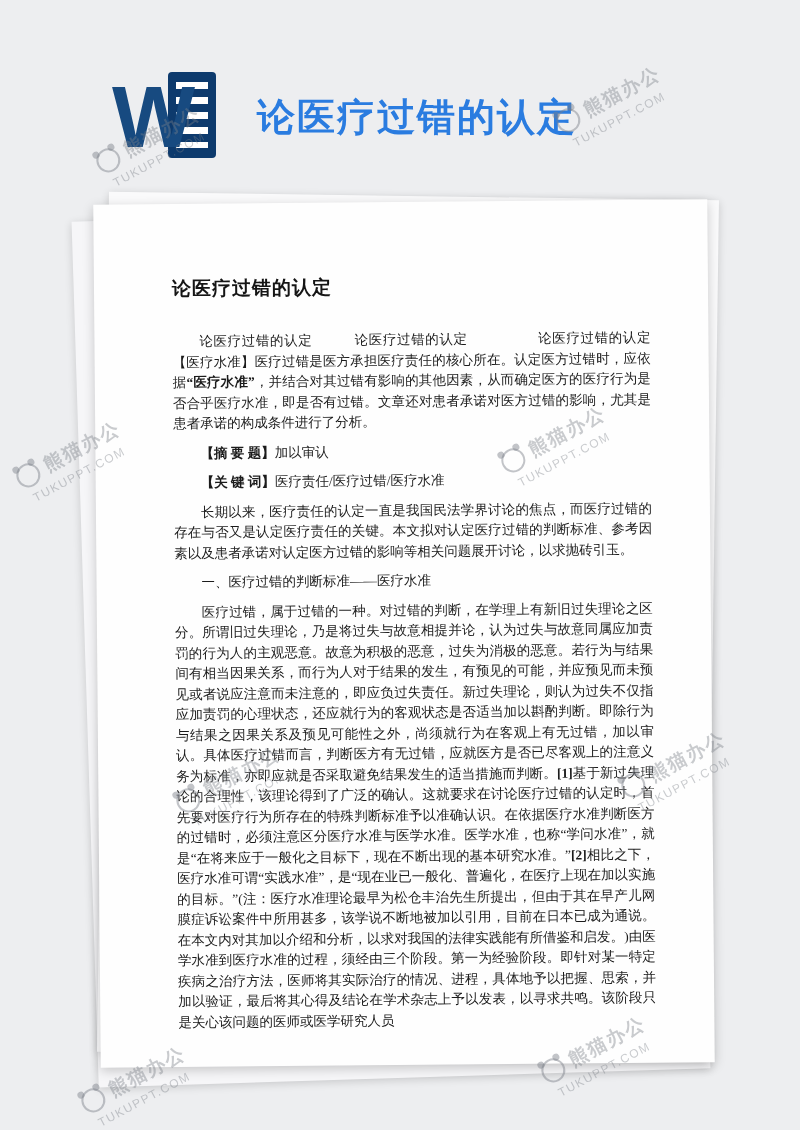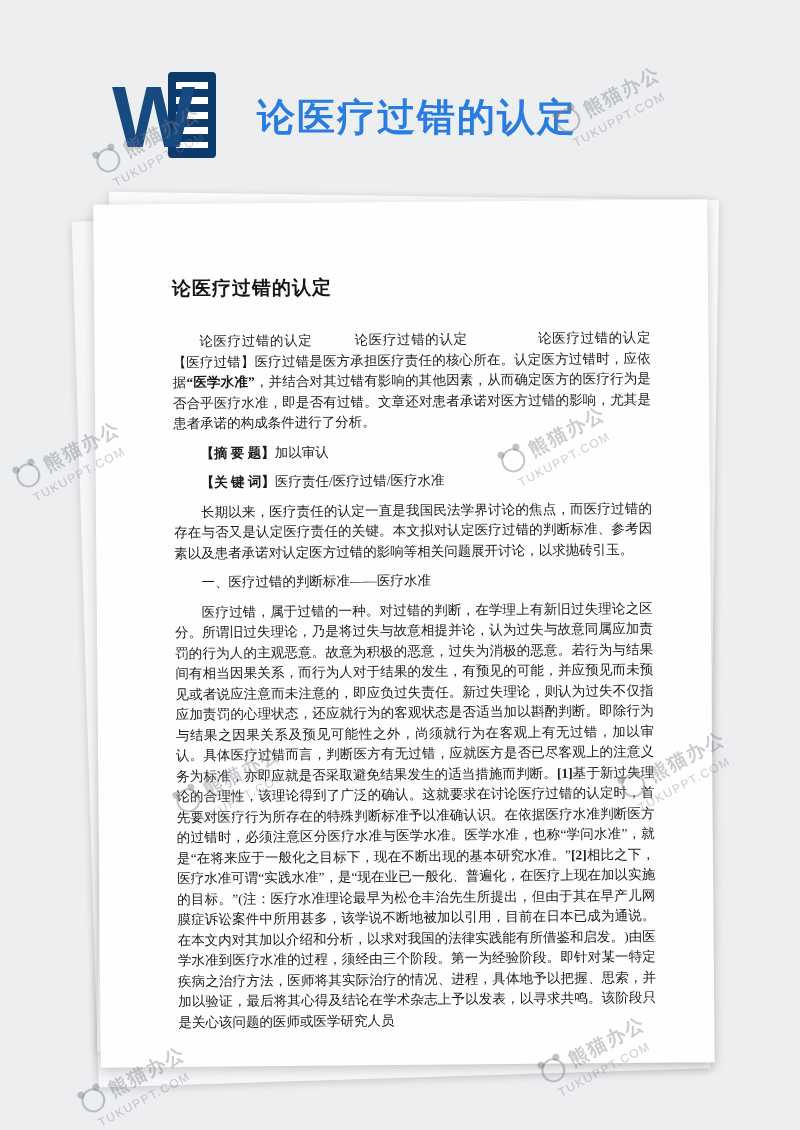--- a/index.html
+++ b/index.html
@@ -90,21 +90,21 @@
     <div class="wi-w">W</div>
   </div>
   <div class="header-title">论医疗过错的认定</div>
 
   <div class="page page-back2"></div>
   <div class="page page-back1"></div>
   <div class="page page-front">
     <div class="page-inner">
       <h1 class="doc-title">论医疗过错的认定</h1>
       <div>
-          <p class="para indent"><span>论医疗过错的认定　　　论医疗过错的认定　　　　　论医疗过错的认定</span><span>【医疗过错】</span><span>医疗过错是医方承担医疗责任的核心所在。认定医方过错时，应依据</span><span class="bold">“医学水准”</span><span>，并结合对其过错有影响的其他因素，从而确定医方的医疗行为是否合乎医疗水准，即是否有过错。文章还对患者承诺对医方过错的影响，尤其是患者承诺的构成条件进行了分析。</span></p>
+          <p class="para indent"><span>论医疗过错的认定　　　论医疗过错的认定　　　　　论医疗过错的认定</span><span>【医疗水准】</span><span>医疗过错是医方承担医疗责任的核心所在。认定医方过错时，应依据</span><span class="bold">“医疗水准”</span><span>，并结合对其过错有影响的其他因素，从而确定医方的医疗行为是否合乎医疗水准，即是否有过错。文章还对患者承诺对医方过错的影响，尤其是患者承诺的构成条件进行了分析。</span></p>
           <p class="para indent"><span class="bold">【摘 要 题】</span><span>加以审认</span></p>
           <p class="para indent"><span class="bold">【关 键 词】</span><span>医疗责任/医疗过错/医疗水准</span></p>
           <p class="para indent"><span>长期以来，医疗责任的认定一直是我国民法学界讨论的焦点，而医疗过错的存在与否又是认定医疗责任的关键。本文拟对认定医疗过错的判断标准、参考因素以及患者承诺对认定医方过错的影响等相关问题展开讨论，以求抛砖引玉。</span></p>
           <p class="para indent"><span>一、医疗过错的判断标准——医疗水准</span></p>
           <p class="para indent"><span>医疗过错，属于过错的一种。对过错的判断，在学理上有新旧过失理论之区分。所谓旧过失理论，乃是将过失与故意相提并论，认为过失与故意同属应加责罚的行为人的主观恶意。故意为积极的恶意，过失为消极的恶意。若行为与结果间有相当因果关系，而行为人对于结果的发生，有预见的可能，并应预见而未预见或者说应注意而未注意的，即应负过失责任。新过失理论，则认为过失不仅指应加责罚的心理状态，还应就行为的客观状态是否适当加以斟酌判断。即除行为与结果之因果关系及预见可能性之外，尚须就行为在客观上有无过错，加以审认。具体医疗过错而言，判断医方有无过错，应就医方是否已尽客观上的注意义务为标准，亦即应就是否采取避免结果发生的适当措施而判断。</span><span class="bold">[1]</span><span>基于新过失理论的合理性，该理论得到了广泛的确认。这就要求在讨论医疗过错的认定时，首先要对医疗行为所存在的特殊判断标准予以准确认识。在依据医疗水准判断医方的过错时，必须注意区分医疗水准与医学水准。医学水准，也称“学问水准”，就是“在将来应于一般化之目标下，现在不断出现的基本研究水准。”</span><span class="bold">[2]</span><span>相比之下，医疗水准可谓“实践水准”，是“现在业已一般化、普遍化，在医疗上现在加以实施的目标。”(注：医疗水准理论最早为松仓丰治先生所提出，但由于其在早产儿网膜症诉讼案件中所用甚多，该学说不断地被加以引用，目前在日本已成为通说。在本文内对其加以介绍和分析，以求对我国的法律实践能有所借鉴和启发。)由医学水准到医疗水准的过程，须经由三个阶段。第一为经验阶段。即针对某一特定疾病之治疗方法，医师将其实际治疗的情况、进程，具体地予以把握、思索，并加以验证，最后将其心得及结论在学术杂志上予以发表，以寻求共鸣。该阶段只是关心该问题的医师或医学研究人员</span></p>
         </div>
     </div>
   </div>
 
   <div class="wm" style="left:95px;top:125px;">

